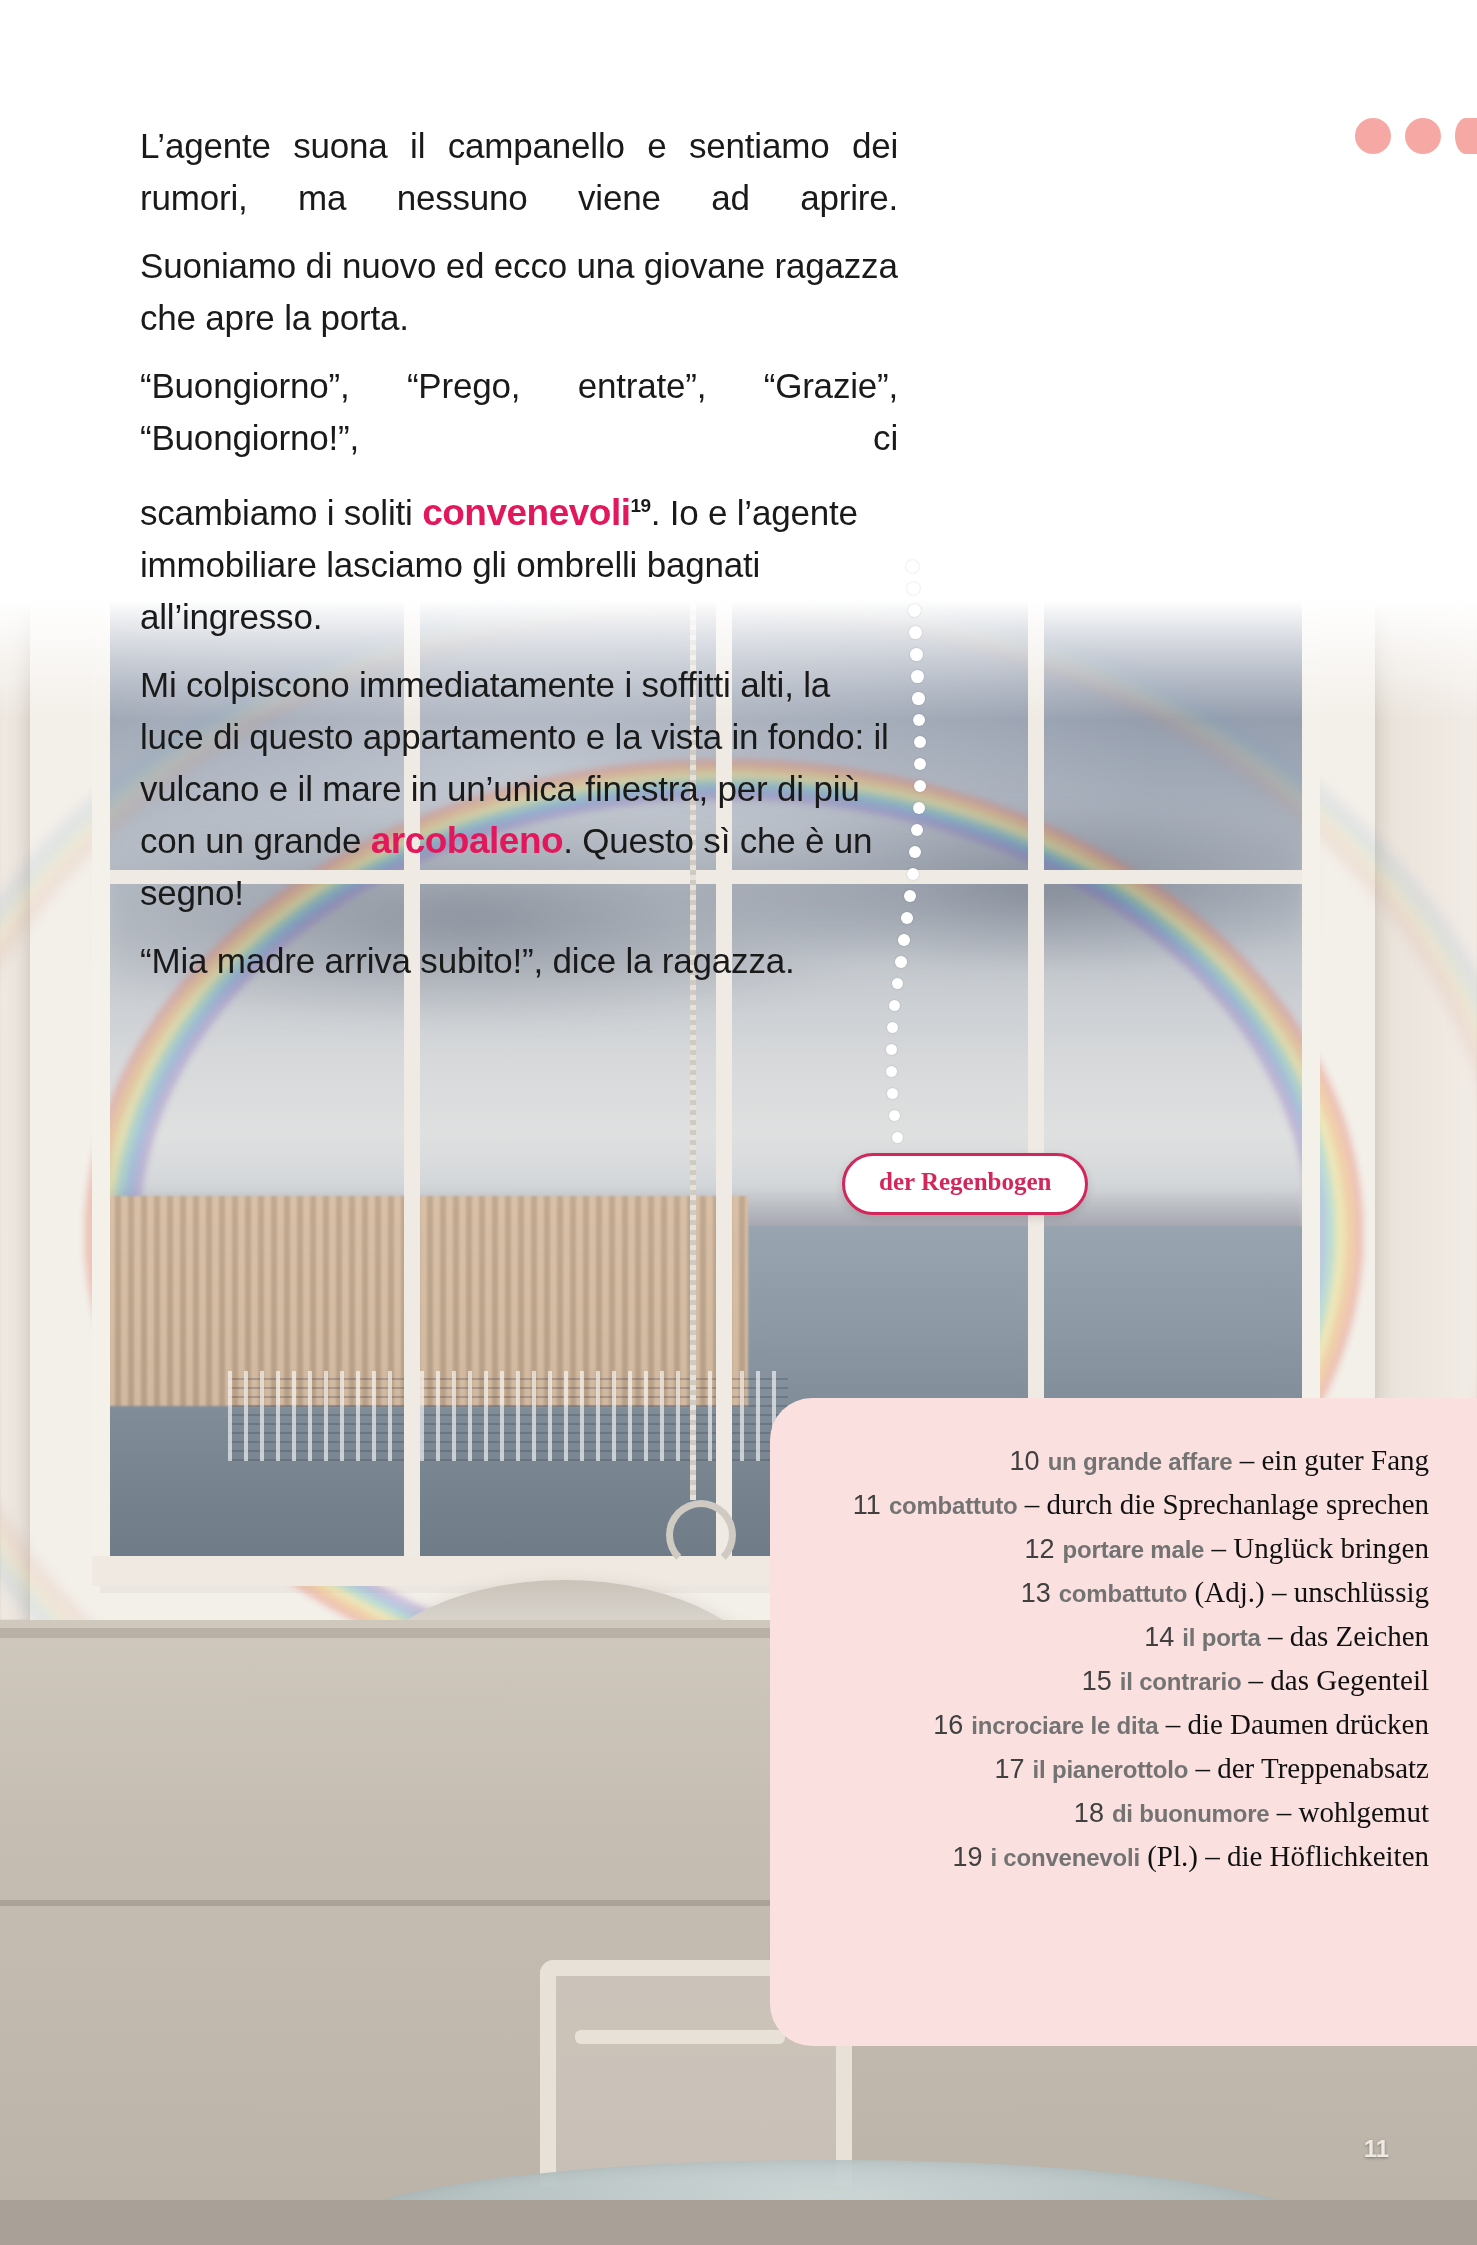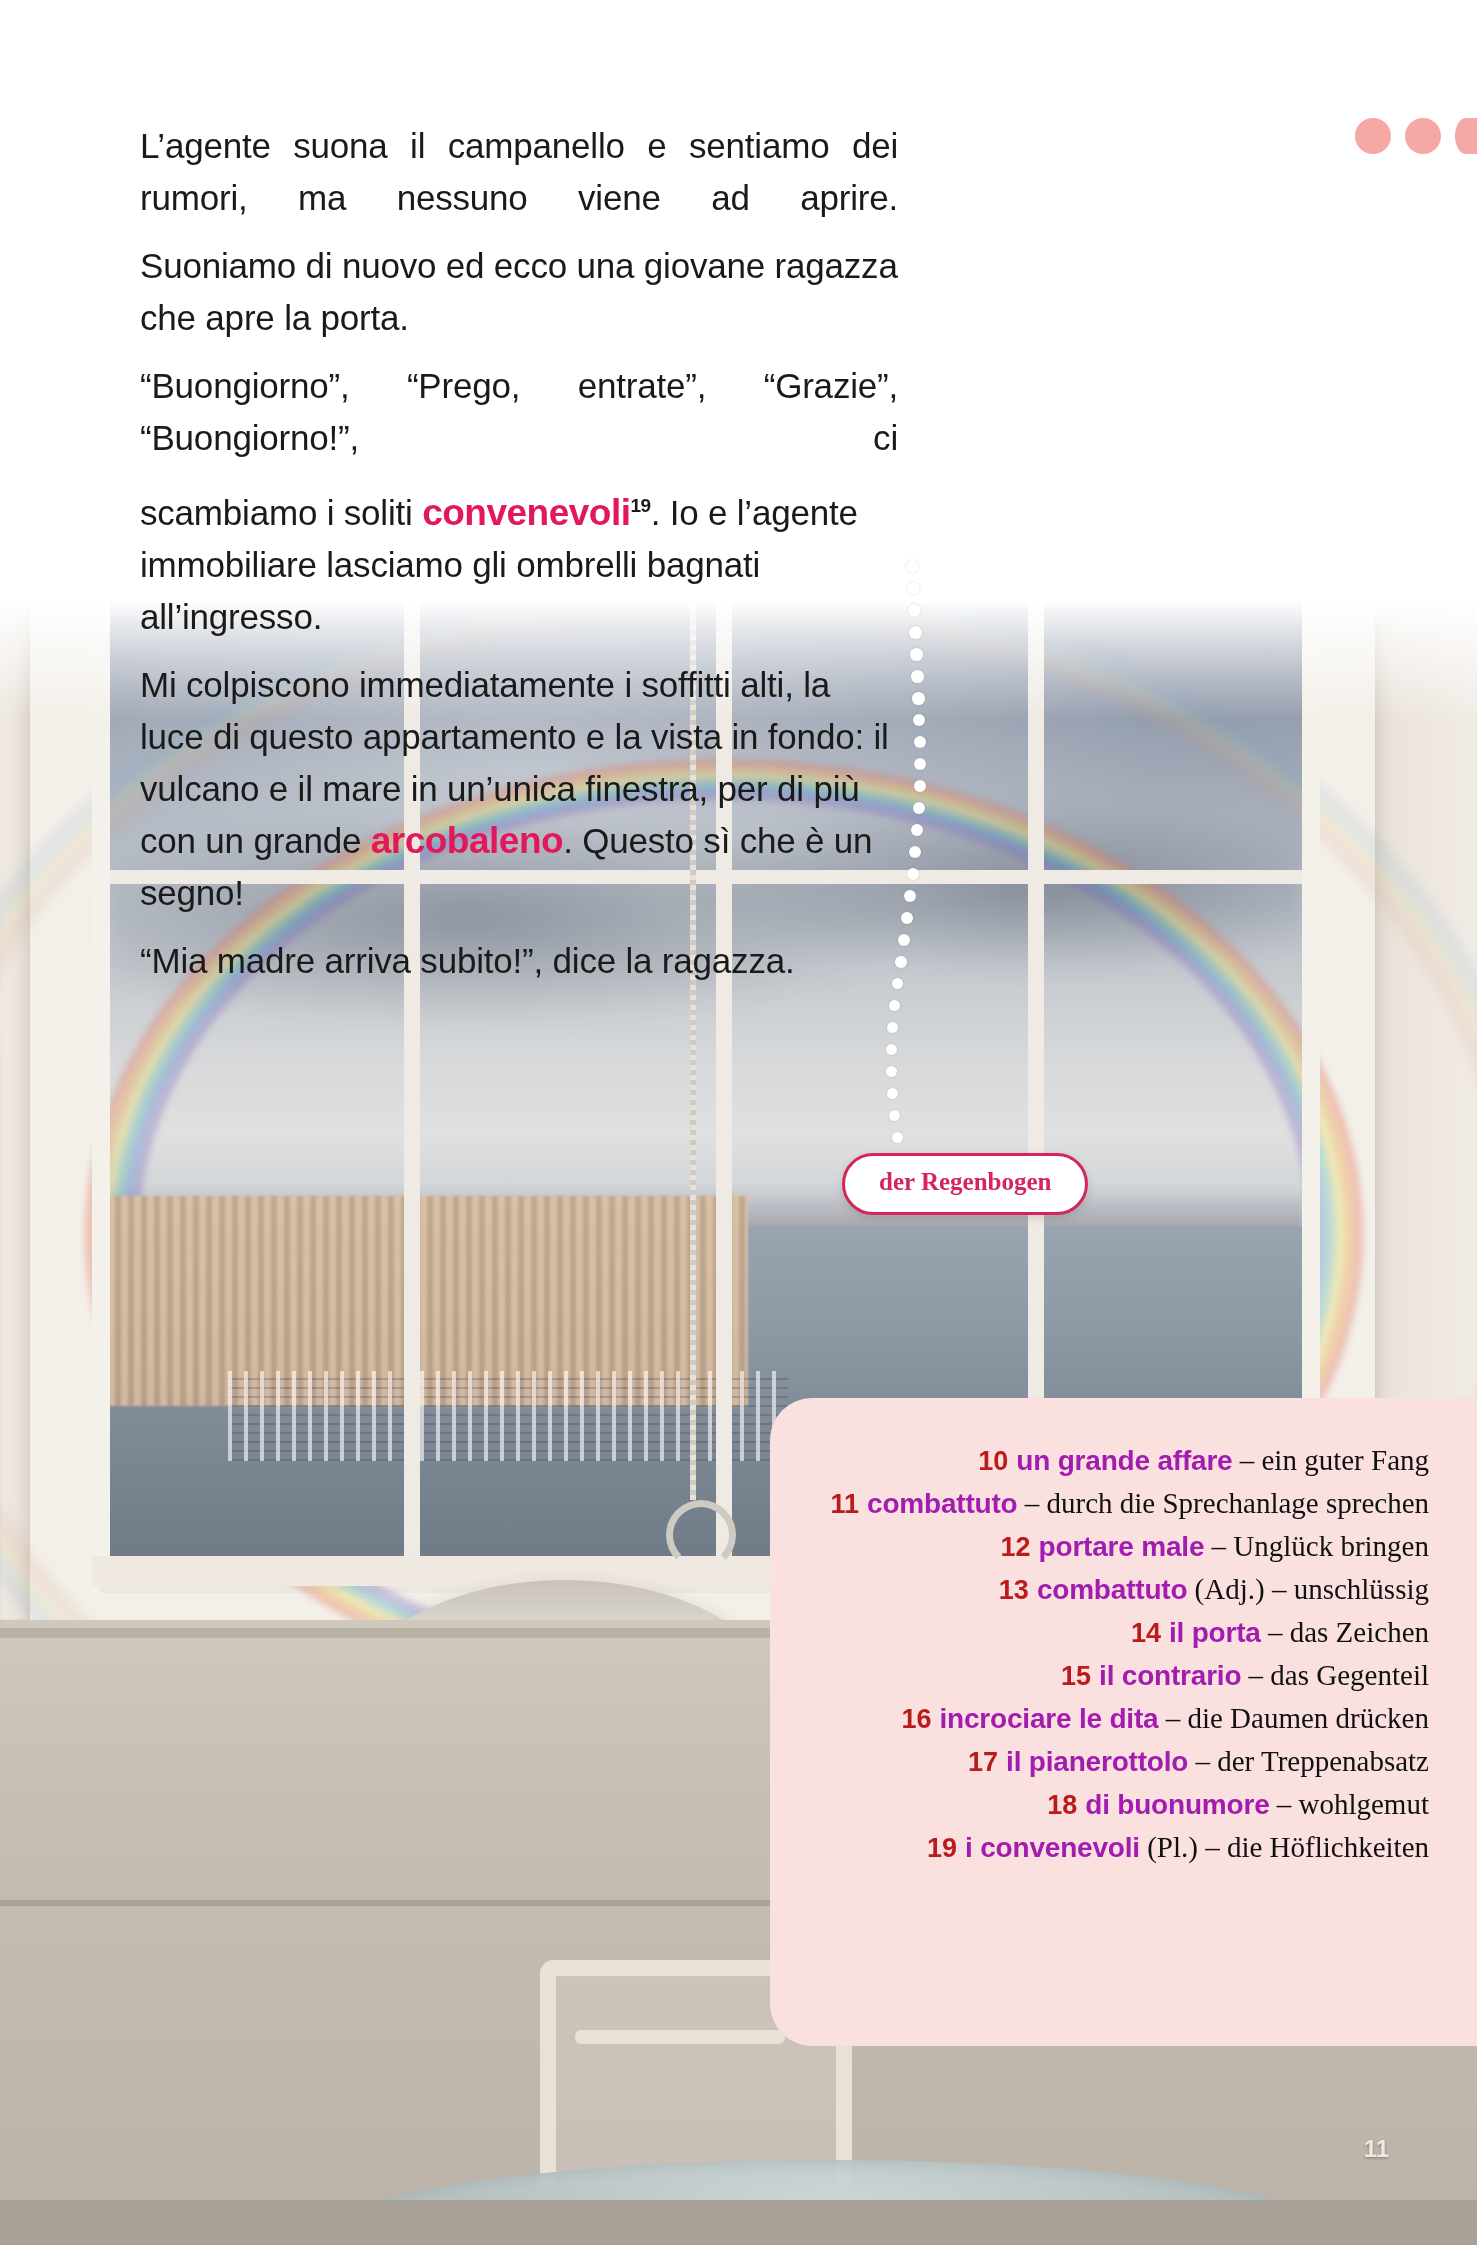--- a/index.html
+++ b/index.html
@@ -220,26 +220,26 @@
     padding:42px 48px 0 56px;box-sizing:border-box;
     text-align:right;
   }
   .vocab ol{list-style:none;margin:0;padding:0;}
   .vocab li{
     font-family:"Liberation Serif", serif;
     font-size:28px;line-height:40px;color:#1a1a1a;margin:0 0 2px 0;
   }
   .vnum{
     font-family:"Liberation Sans", sans-serif;
-    color:#b91c1c;font-weight:bold;font-size:27px;
+    color:#404040;font-weight:normal;font-size:27px;
     margin-right:8px;
   }
   .vit{
     font-family:"Liberation Sans", sans-serif;
-    font-weight:bold;font-size:28px;color:#a21caf;letter-spacing:-0.2px;
+    font-weight:bold;font-size:24px;color:#737373;letter-spacing:-0.2px;
   }
   .vde{font-family:"Liberation Serif", serif;font-size:29px;color:#111;}
 
   
   .pageno{
     position:absolute;right:88px;bottom:82px;
     font-size:24px;color:#efe9e3;font-weight:bold;
     text-shadow:0 1px 3px rgba(0,0,0,.35);
   }
 </style>

